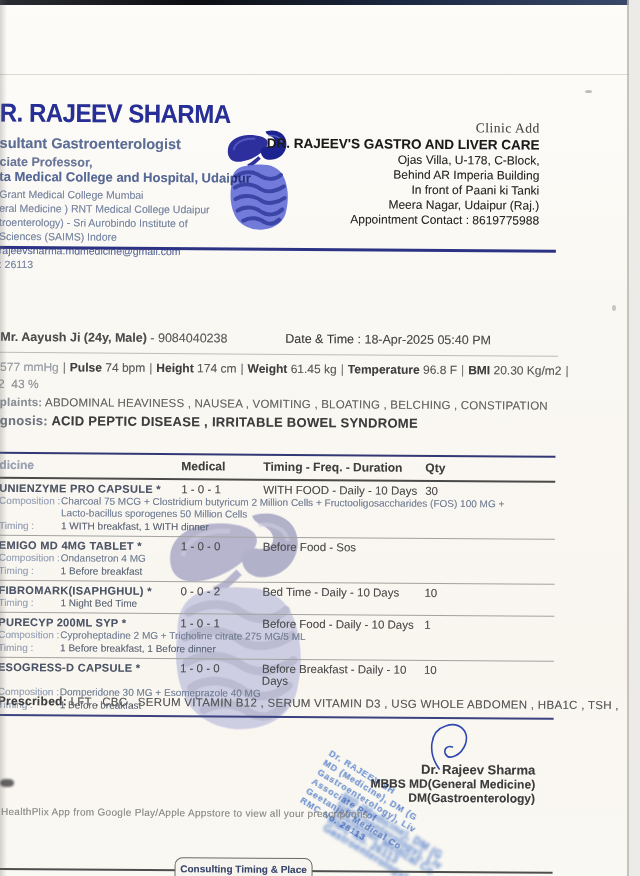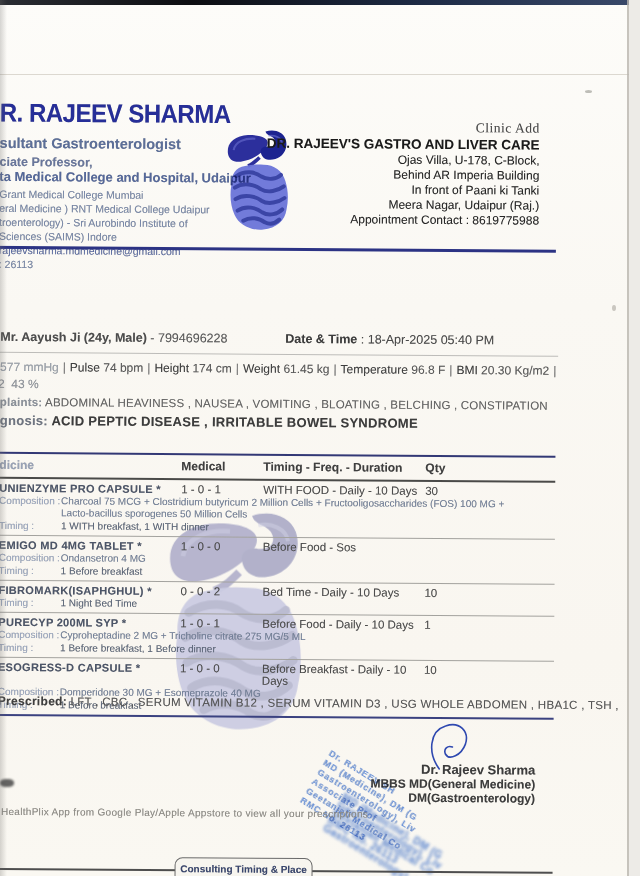--- a/index.html
+++ b/index.html
@@ -18,24 +18,24 @@
   .clinic{right:100px;top:117px;text-align:right}
   .clinic-label{font-family:"Liberation Serif",serif;font-size:13.5px;color:#4c4c4c;letter-spacing:.5px}
   .clinic-name{font-size:13.5px;font-weight:bold;color:#1a1a1a;margin-top:1px}
   .clinic-addr{font-size:12px;color:#262626;line-height:15px;margin-top:1px}
   .rule-navy{left:0;top:246px;width:557px;height:2.5px;background:#2c3384;filter:blur(.3px)}
 
   
   .patient{left:2px;top:330px;font-size:12.5px;color:#5a5a5a}
   .pname{font-weight:bold;color:#4c4c4c}
   .dateblk{left:287px;top:330px;font-size:12.5px;color:#4a4a4a}
-  .dlabel{font-weight:bold;color:#3b3b3b}
+  .dlabel{font-weight:normal;color:#3b3b3b}
   .rule-gray{left:0;top:352px;width:560px;height:1px;background:#bdbcb9}
   .vitals{left:2px;top:360px;font-size:12px;color:#5a5a5a;white-space:nowrap}
-  .vlab{font-weight:normal;color:#3e3e3e}
+  .vlab{font-weight:bold;color:#3e3e3e}
   .vsep{color:#777;padding:0 4px}
   .vfade{color:#9aa1ab}
   .vitals2{left:0;top:377px;font-size:12px;color:#8f949c}
   .complaints{left:2px;top:396px;font-size:11.5px;color:#636363;letter-spacing:.2px}
   .clab{font-weight:bold;color:#6e7683;opacity:.8}
   .diagnosis{left:2px;top:413px;font-size:13px;font-weight:bold;color:#3c3c3c;letter-spacing:.3px}
   .glab{color:#565e6e;opacity:.85}
 
   
   .tbl{left:2px;top:452px;width:556px;border-bottom:2px solid #3b4280}
@@ -135,21 +135,21 @@
         <div>Ojas Villa, U-178, C-Block,</div>
         <div>Behind AR Imperia Building</div>
         <div>In front of Paani ki Tanki</div>
         <div>Meera Nagar, Udaipur (Raj.)</div>
         <div>Appointment Contact : 8619775988</div>
       </div>
     </div>
     <div class="abs rule-navy"></div>
 
     <div class="abs patient">
-      <span class="pname">Mr. Aayush Ji (24y, Male)</span><span> - 7994696228</span>
+      <span class="pname">Mr. Aayush Ji (24y, Male)</span><span> - 9084040238</span>
     </div>
     <div class="abs dateblk">
       <span class="dlabel">Date &amp; Time</span>
       <span>: 18-Apr-2025 05:40 PM</span>
     </div>
     <div class="abs rule-gray"></div>
 
     <div class="abs vitals">
       <span class="vfade">577 mmHg</span><span class="vsep">|</span><span class="vlab">Pulse</span> <span>74 bpm</span><span class="vsep">|</span><span class="vlab">Height</span> <span>174 cm</span><span class="vsep">|</span><span class="vlab">Weight</span> <span>61.45 kg</span><span class="vsep">|</span><span class="vlab">Temperature</span> <span>96.8 F</span><span class="vsep">|</span><span class="vlab">BMI</span> <span>20.30 Kg/m2</span><span class="vsep">|</span>
     </div>

